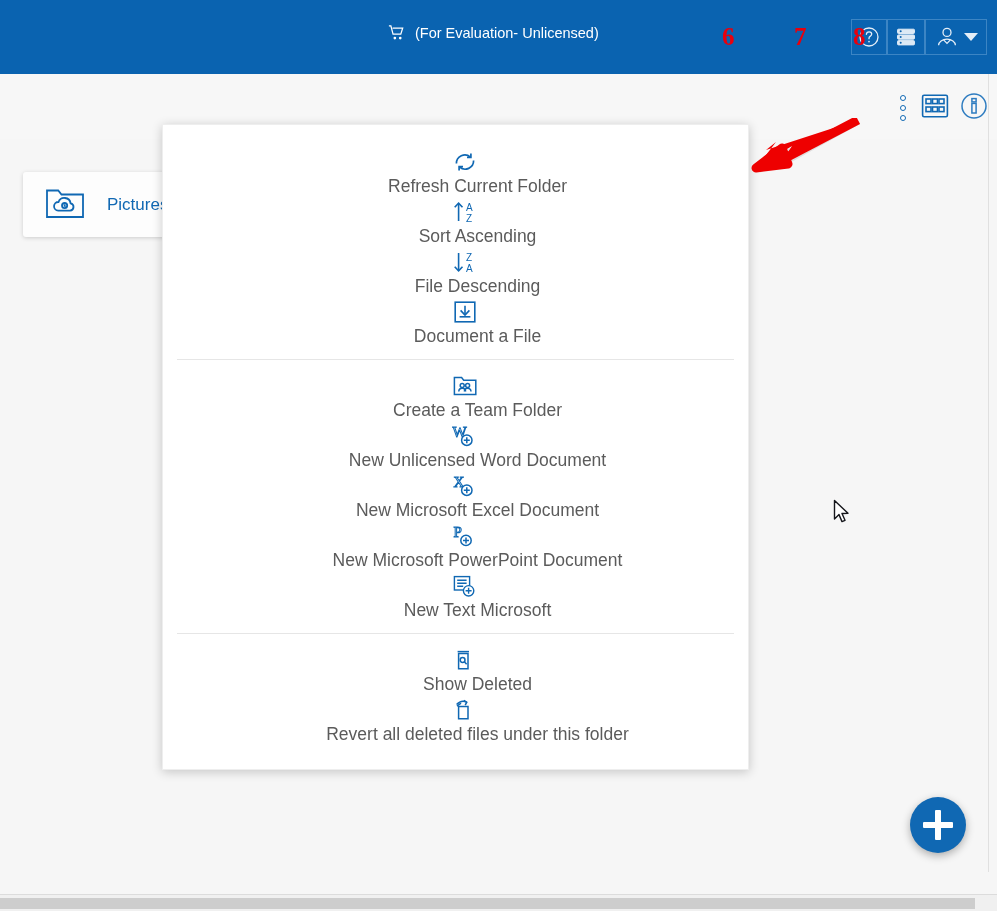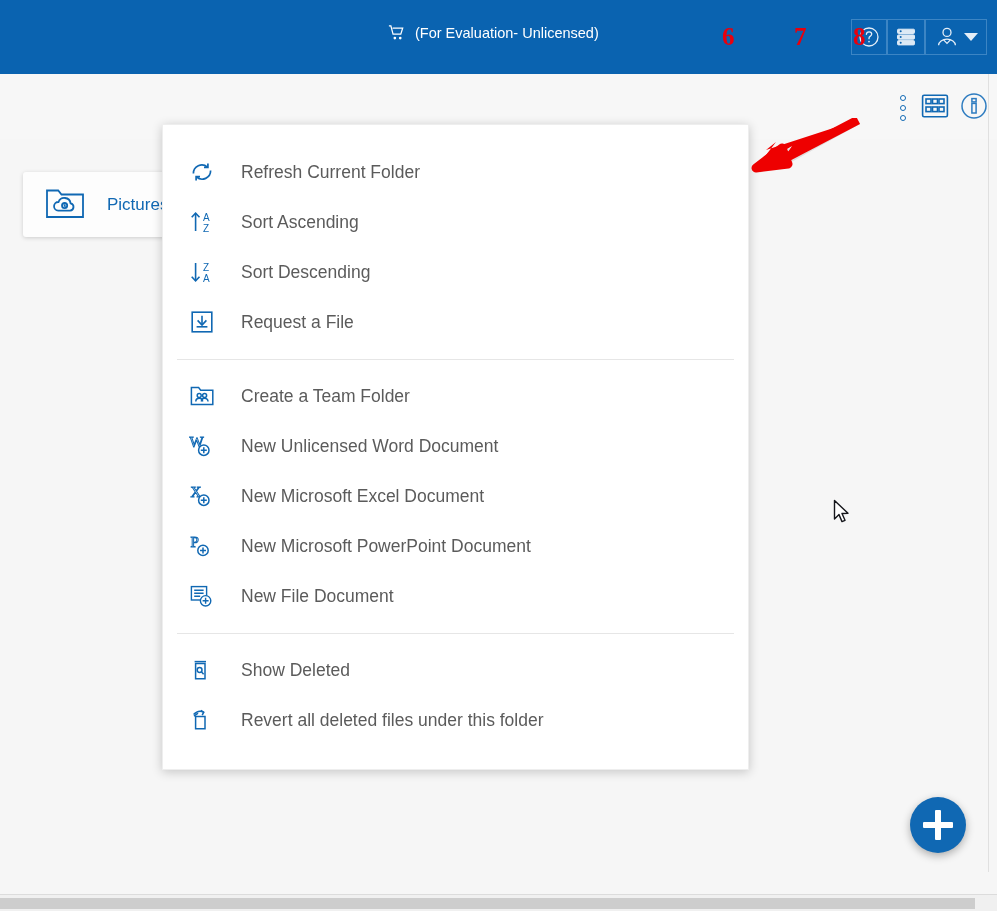--- a/index.html
+++ b/index.html
@@ -88,21 +88,21 @@
   
   .menu{
     position:absolute;left:162px;top:124px;width:587px;
     background:#ffffff;border:1px solid #eeeeee;
     box-shadow:0 2px 10px rgba(0,0,0,.20);
     padding:22px 0 24px 0;box-sizing:border-box;
     z-index:40;
   }
   .menu-item{
     display:flex;align-items:center;height:50px;
-    padding-left:26px;cursor:pointer;box-sizing:border-box;
+    padding-left:26px;cursor:pointer;box-sizing:border-box;flex-direction:column;
   }
   .mi-icon{
     width:34px;min-width:34px;height:30px;
     display:flex;align-items:center;justify-content:flex-start;
   }
   .mi-icon svg{display:block;}
   .mi-label{
     color:#5b5b5b;font-size:17.5px;margin-left:18px;white-space:nowrap;
   }
   .menu-sep{height:1px;background:#e6e6e6;margin:12px 14px 11px 14px;}
@@ -286,34 +286,34 @@
 
       <div class="menu-item">
         <span class="mi-icon">
           <svg width="26" height="26" viewBox="0 0 26 26" fill="none" stroke="#1068b3" stroke-width="1.6">
             <path d="M6.6 4v17.6"></path>
               <path d="M2.7 17.7l3.9 4.1 3.9-4.1"></path>
             <text x="14" y="11.5" font-size="10" fill="#1068b3" stroke="none" font-family="Liberation Sans, sans-serif">Z</text>
             <text x="14" y="22.5" font-size="10" fill="#1068b3" stroke="none" font-family="Liberation Sans, sans-serif">A</text>
           </svg>
         </span>
-        <span class="mi-label">Sort Descending</span>
+        <span class="mi-label">File Descending</span>
       </div>
 
 
       <div class="menu-item">
         <span class="mi-icon">
           <svg width="26" height="26" viewBox="0 0 26 26" fill="none" stroke="#1068b3" stroke-width="1.6">
             <rect x="3.2" y="3.2" width="19.6" height="19.6"></rect>
             <path d="M13 6.8v8.4"></path>
             <path d="M8.6 11.4 13 16l4.4-4.6"></path>
             <path d="M7.6 17.8h10.8"></path>
           </svg>
         </span>
-        <span class="mi-label">Request a File</span>
+        <span class="mi-label">Document a File</span>
       </div>
     </div>
 
     <div class="menu-sep"></div>
 
     <div>
 
       <div class="menu-item">
         <span class="mi-icon">
           <svg width="26" height="24" viewBox="0 0 26 24" fill="none" stroke="#1068b3" stroke-width="1.5">
@@ -362,21 +362,21 @@
 
       <div class="menu-item">
         <span class="mi-icon">
           <svg width="26" height="26" viewBox="0 0 26 26" fill="none" stroke="#1068b3" stroke-width="1.4">
             <rect x="2.4" y="3.6" width="15.2" height="13.4"></rect>
             <path d="M5.2 7.2h9.4M5.2 10.2h9.4M5.2 13.2h6"></path>
             <circle cx="16.6" cy="17.8" r="5.2" fill="#fff"></circle>
             <path d="M16.6 14.8v6M13.6 17.8h6"></path>
           </svg>
         </span>
-        <span class="mi-label">New File Document</span>
+        <span class="mi-label">New Text Microsoft</span>
       </div>
     </div>
 
     <div class="menu-sep"></div>
 
     <div>
       <div class="menu-item">
         <span class="mi-icon">
           <svg width="26" height="26" viewBox="0 0 26 26" fill="none" stroke="#1068b3" stroke-width="1.5">
             <path d="M5.6 4.6h11.4"></path>

